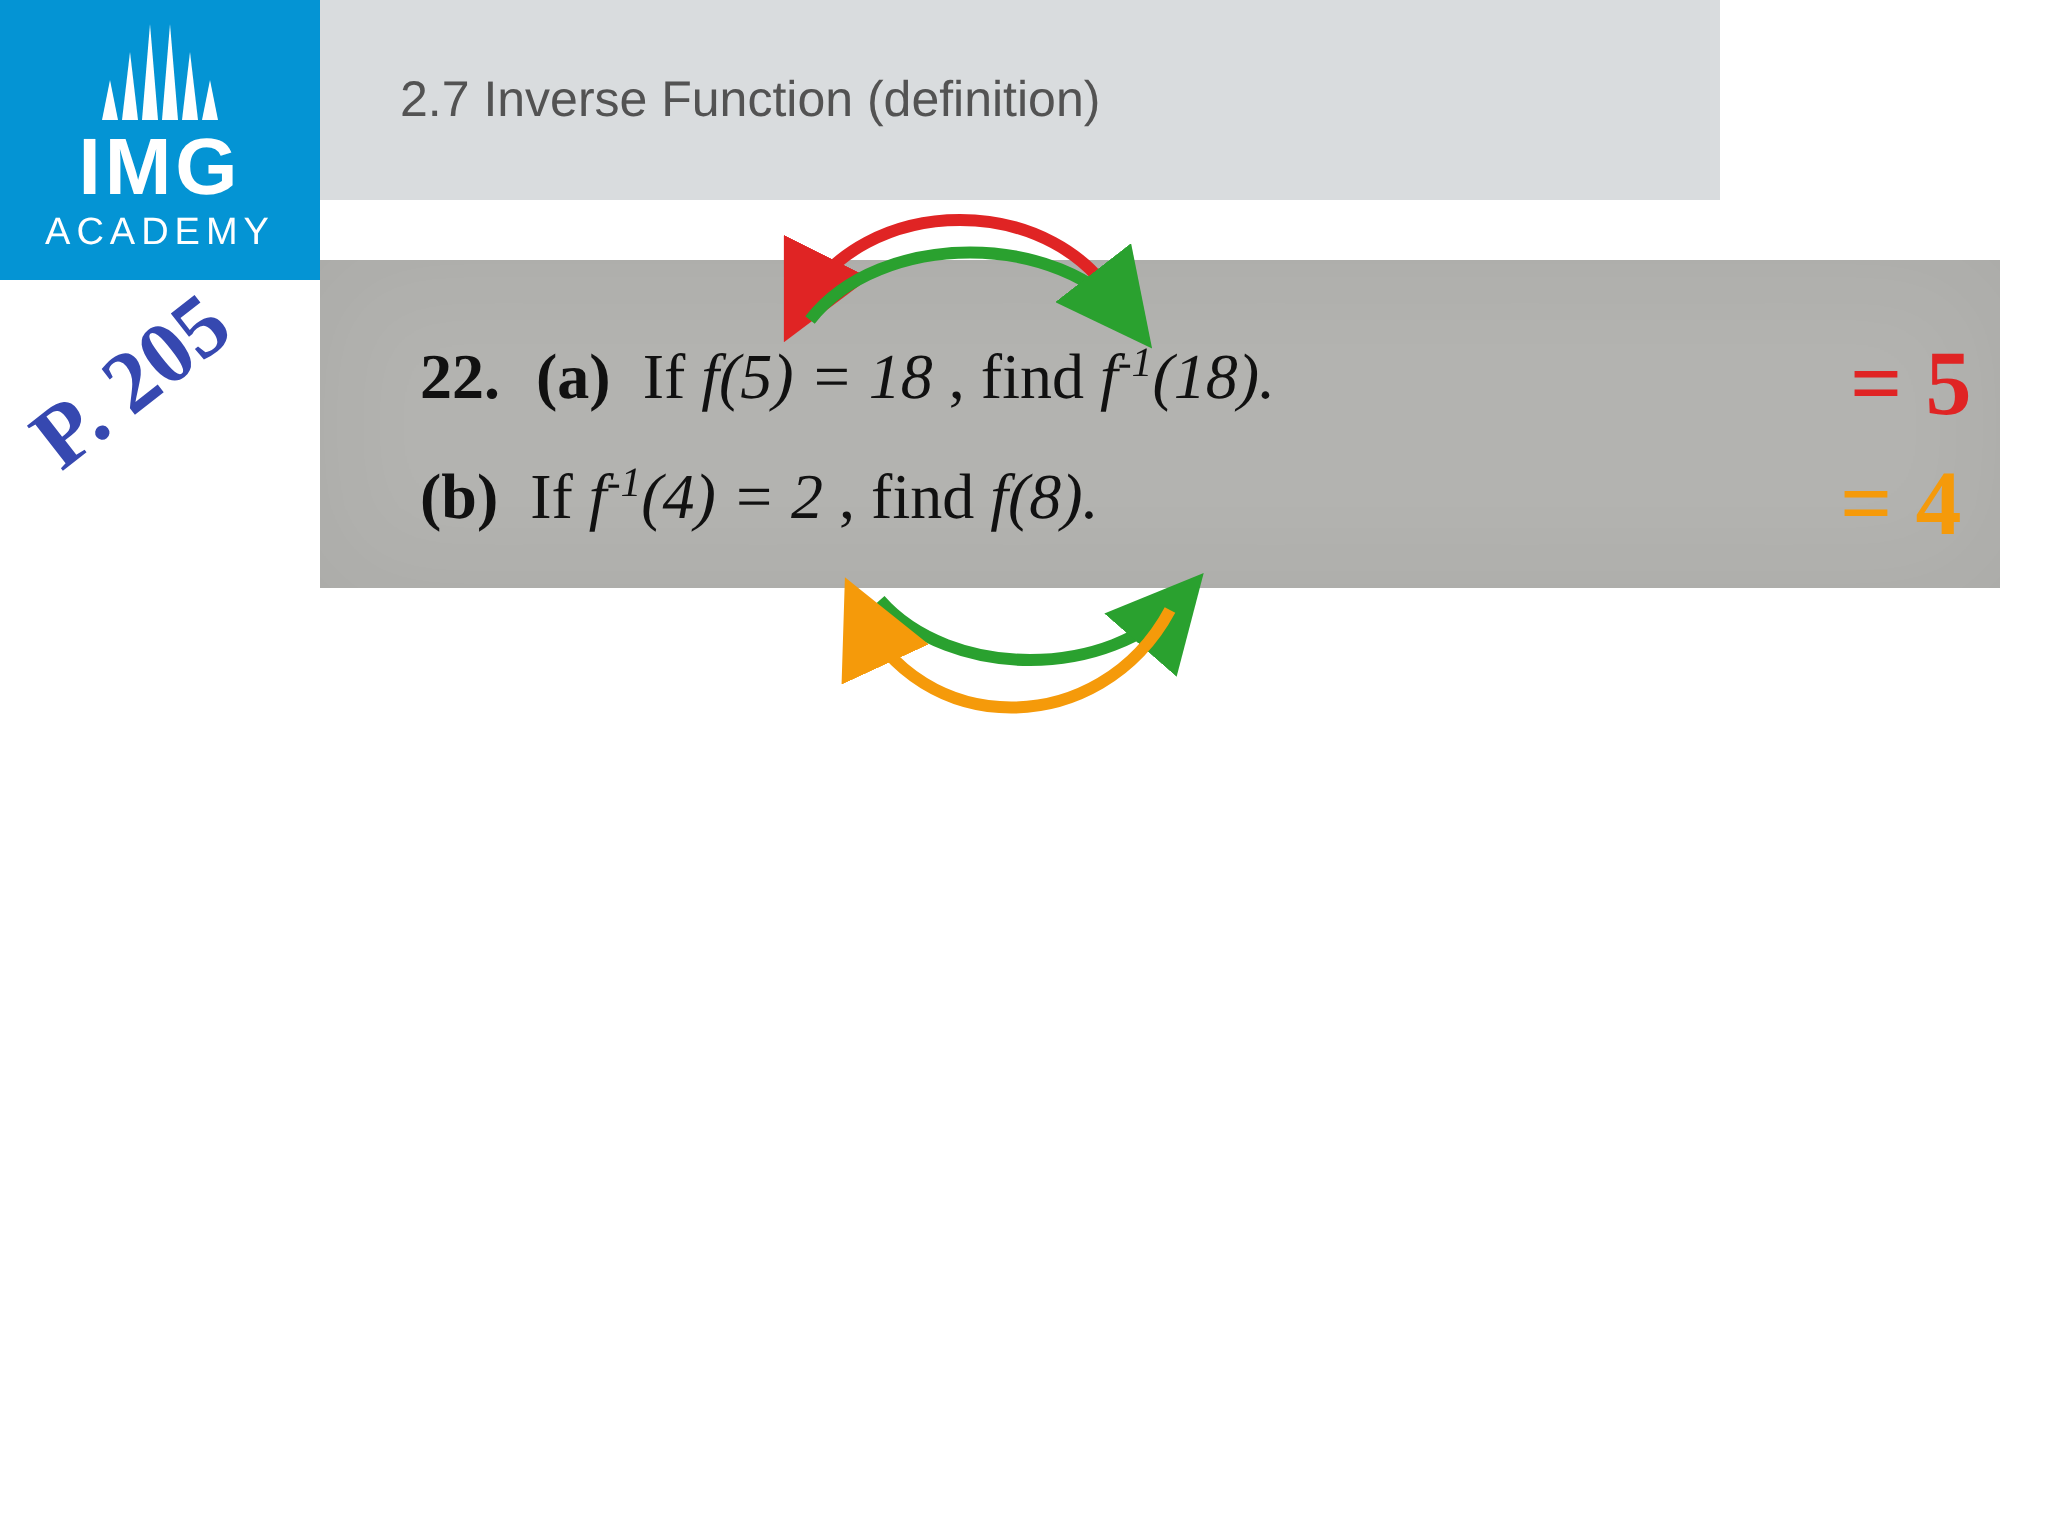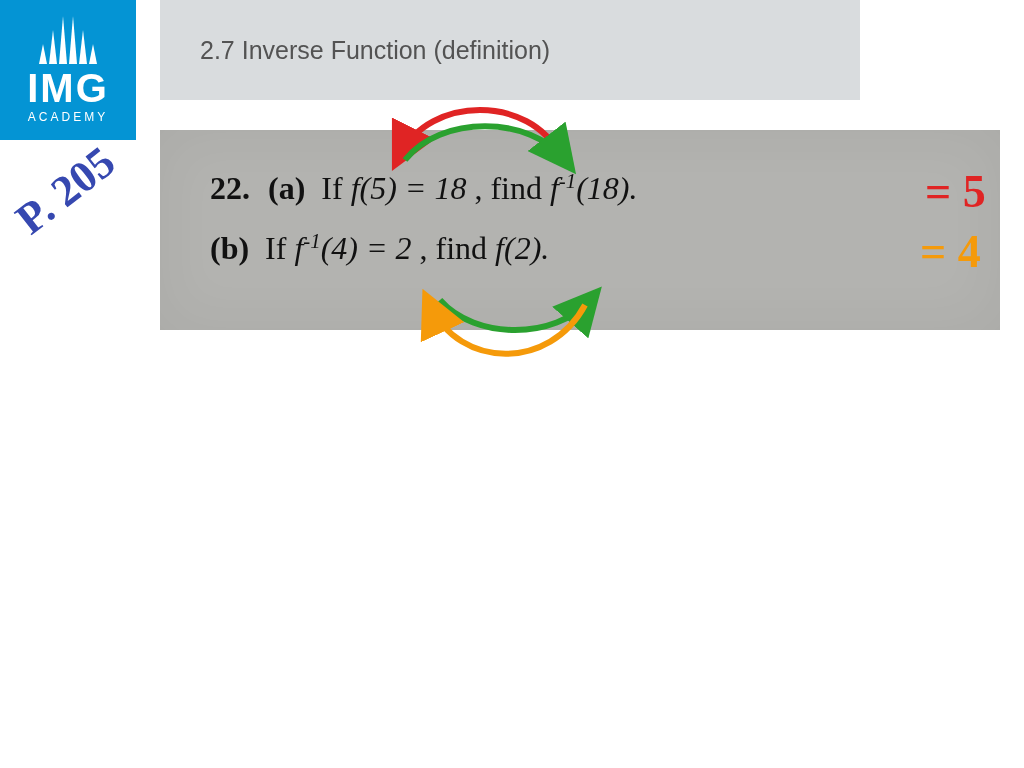--- a/index.html
+++ b/index.html
@@ -7,58 +7,58 @@
     width: 1024px; height: 768px;
     font-family: Arial, Helvetica, sans-serif;
     background: #ffffff;
     position: relative;
   }
 
   
   .logo {
     position: absolute;
     left: 0; top: 0;
-    width: 136px; height: 140px;
+    width: 160px; height: 140px;
     background: #0494d4;
     color: #fff;
     display: flex; flex-direction: column;
     align-items: center; justify-content: center;
   }
   .logo .crest {
     display: flex; align-items: flex-end; height: 48px; gap: 2px;
     margin-bottom: 4px;
   }
   .logo .crest span {
     width: 8px; background: #fff;
     clip-path: polygon(50% 0, 100% 100%, 0 100%);
   }
   .logo .crest .s  { height: 20px; }
   .logo .crest .m  { height: 34px; }
   .logo .crest .l  { height: 48px; }
   .logo .big   { font-size: 40px; font-weight: 800; letter-spacing: 2px; line-height: 1; }
-  .logo .small { font-size: 12px; letter-spacing: 3px; margin-top: 2px; }
+  .logo .small { font-size: 19px; letter-spacing: 3px; margin-top: 2px; }
 
   
   .title-bar {
     position: absolute;
     left: 160px; top: 0;
     width: 700px; height: 100px;
     background: #d9dcde;
     display: flex; align-items: center;
     padding-left: 40px;
     font-size: 25px;
     color: #535353;
     box-sizing: border-box;
   }
 
   
   .textbook {
     position: absolute;
     left: 160px; top: 130px;
-    width: 840px; height: 200px;
+    width: 840px; height: 164px;
     background: #b3b3b0;
     font-family: Georgia, 'Times New Roman', serif;
     color: #111;
     box-shadow: inset 0 0 60px rgba(0,0,0,0.05);
   }
   .textbook .row {
     position: relative;
     white-space: nowrap;
     font-size: 32px;
   }
@@ -108,21 +108,21 @@
     <span>If </span>
     <span class="m">f(5) = 18</span>
     <span>, find </span>
     <span class="m">f<span class="sup">-1</span>(18).</span>
   </div>
   <div class="row rb">
     <span class="plabel">(b)</span>
     <span>If </span>
     <span class="m">f<span class="sup">-1</span>(4) = 2</span>
     <span>, find </span>
-    <span class="m">f(2).</span>
+    <span class="m">f(8).</span>
   </div>
 </div>
 
 <div class="hw hw-page">P. 205</div>
 <div class="hw hw-ans1">= 5</div>
 <div class="hw hw-ans2">= 4</div>
 
 <svg class="arrows">
   <defs>
     <marker id="ar-red" markerWidth="8" markerHeight="8" refX="5" refY="4" orient="auto">

